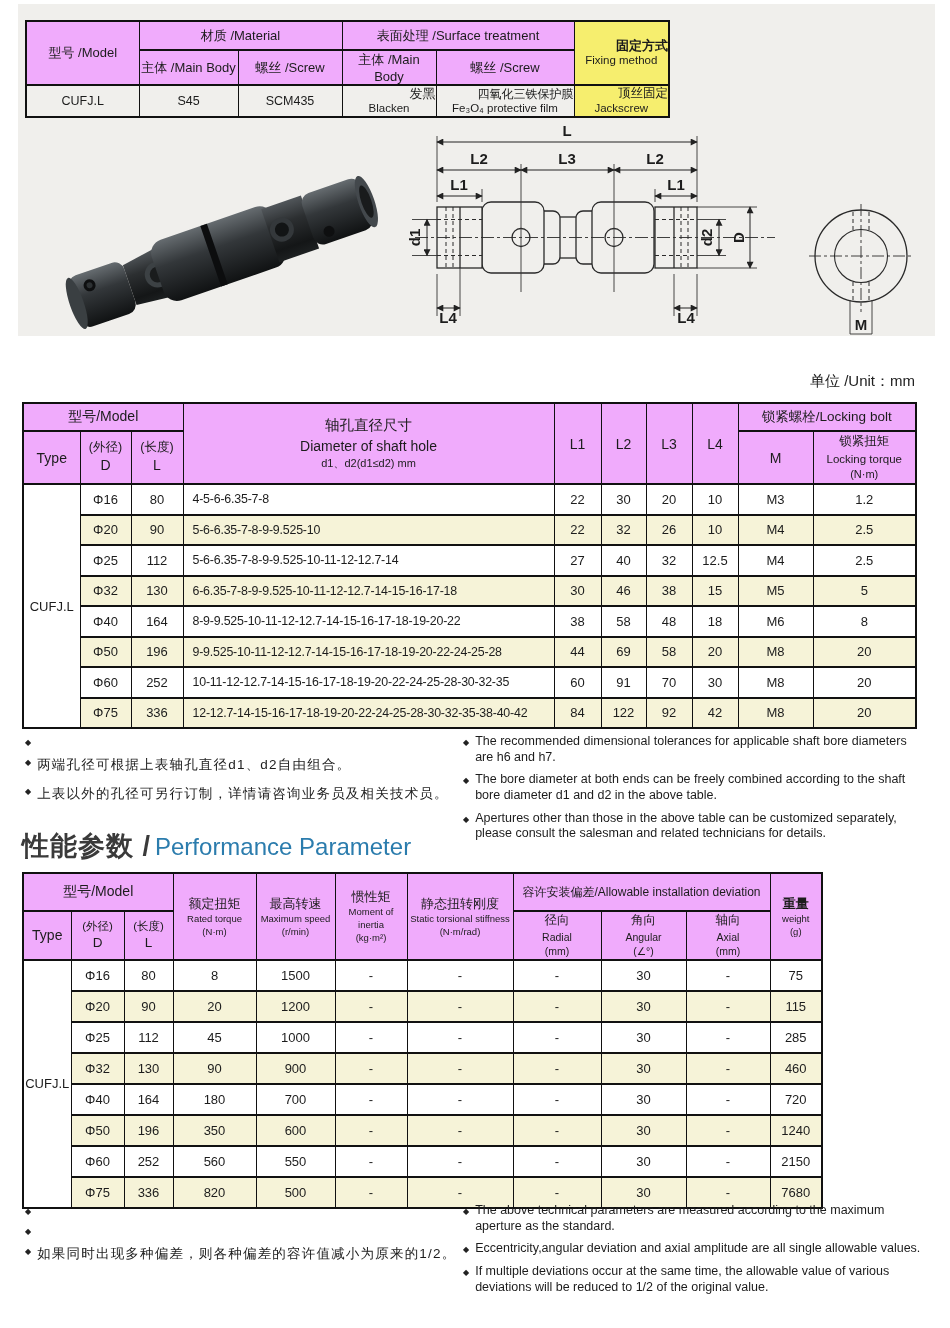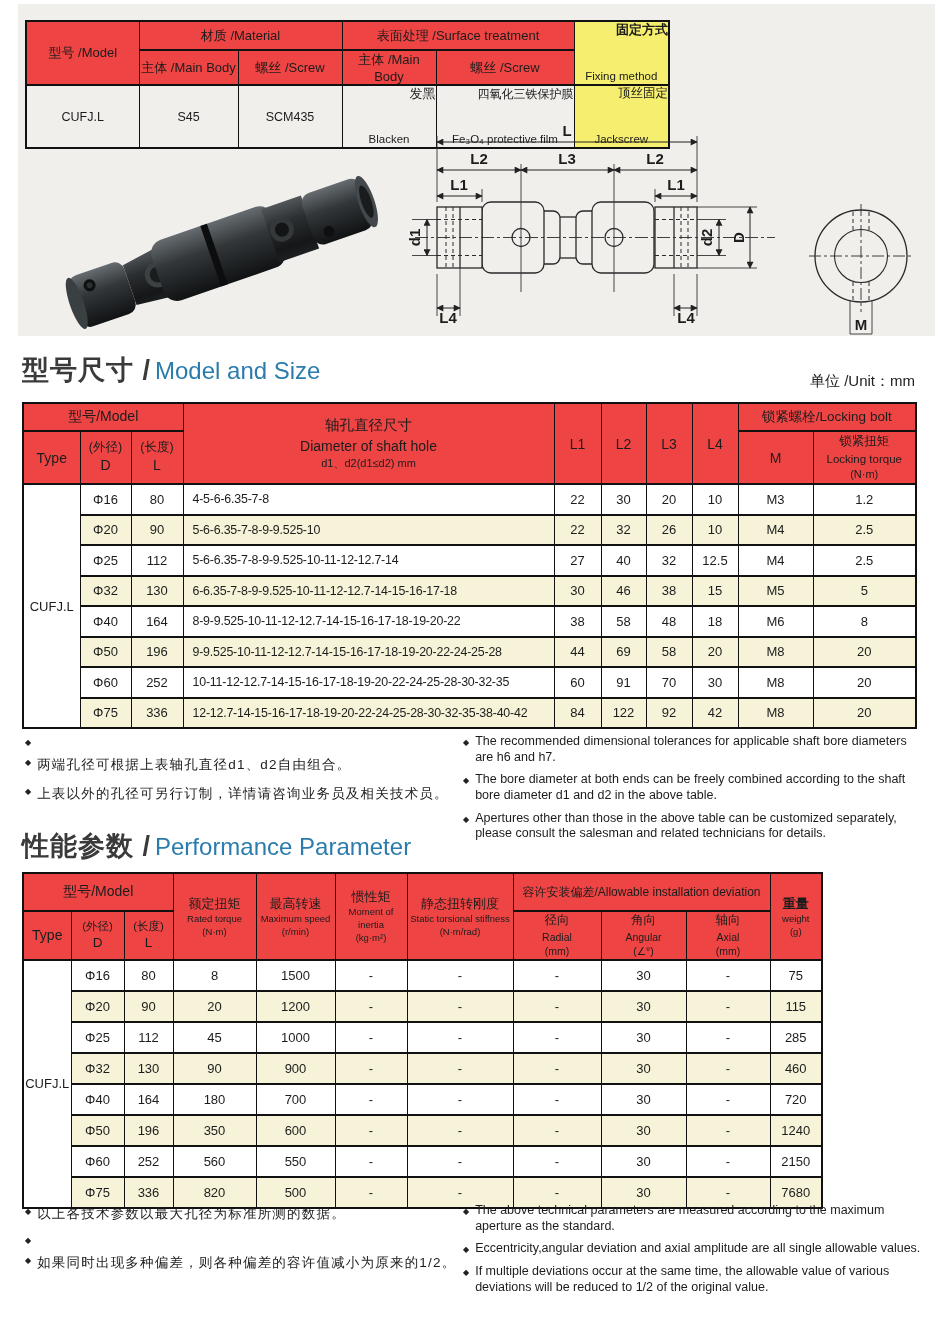--- a/index.html
+++ b/index.html
@@ -3,25 +3,25 @@
 <meta charset="utf-8">
 <style>
   html,body{margin:0;padding:0;background:#fff;}
   .page{position:relative;width:950px;height:1328px;background:#fff;overflow:hidden;
         font-family:"Liberation Sans",sans-serif;color:#1c1c1c;}
   .hero{position:absolute;left:18px;top:4px;width:917px;height:332px;background:#f0efec;}
   table{border-collapse:collapse;table-layout:fixed;}
   .dt{border:2px solid #111;}
   .dt th,.dt td{border:solid #111;border-width:2px 1px;text-align:center;vertical-align:middle;
         padding:0;font-weight:normal;color:#1c1c1c;overflow:hidden;}
-  .hdr{background:#ef4444;}
+  .hdr{background:#f0abfc;}
   .ylw{background:#f6ee6e;}
   .ttable{position:absolute;left:7px;top:16px;width:643px;font-size:12.5px;}
   .ttable .cn{display:block;font-size:13px;line-height:1.25;text-align:right;}
-  .ttable .en{display:block;font-size:10.5px;line-height:1.2;margin-top:31px;}
+  .ttable .en{display:block;font-size:10.5px;line-height:1.2;}
   .ttable .one{font-size:13px;}
   .ttable td{background:#f0efec;}
   .ttable td.ylw{background:#f6ee6e;}
   .ttable th.ylw{background:#f6ee6e;}
   .stitle{position:absolute;left:22px;white-space:nowrap;}
   .stitle .cn{font-size:27px;color:#3a3a3a;font-weight:600;letter-spacing:1px;}
   .stitle .en{font-size:24px;color:#2b7cad;font-weight:500;margin-left:4px;}
   .unit{position:absolute;left:700px;top:372px;width:215px;text-align:right;font-size:15px;color:#222;}
   .size-t{position:absolute;left:22px;top:402px;width:893px;font-size:13px;}
   .size-t thead tr.r1{height:28px;}
@@ -224,23 +224,20 @@
       </g>
       <g stroke="#333" stroke-width="0.9">
         <line x1="850" y1="300" x2="850" y2="334"></line>
           <line x1="872" y1="300" x2="872" y2="334"></line>
         <line x1="850" y1="334" x2="872" y2="334"></line>
       </g>
       <text class="dl" x="861" y="330" text-anchor="middle">M</text>
     </svg>
   </div>
 
-  <div class="stitle" style="top:352px">
-    <span class="cn">型号尺寸 /</span><span class="en">Model and Size</span>
-  </div>
   <div class="unit">单位 /Unit：mm</div>
 
   <table class="dt size-t">
     <colgroup>
         <col style="width:57px">
         <col style="width:51px">
         <col style="width:52px">
         <col style="width:371px">
         <col style="width:47px">
         <col style="width:45px">
@@ -577,21 +574,20 @@
           <td>-</td>
           <td>7680</td>
       </tr>
     </tbody>
   </table>
 
   <div class="notes" style="left:25px;top:1203px;width:905px">
     <div class="ncol" style="width:438px">
       <div class="note cnn">
           <span class="b">◆</span>
-          <span class="t">以上各技术参数以最大孔径为标准所测的数据。</span>
         </div>
       <div class="note cnn">
           <span class="b">◆</span>
         </div>
       <div class="note cnn">
           <span class="b">◆</span>
           <span class="t">如果同时出现多种偏差，则各种偏差的容许值减小为原来的1/2。</span>
         </div>
     </div>
     <div class="ncol" style="width:460px">

